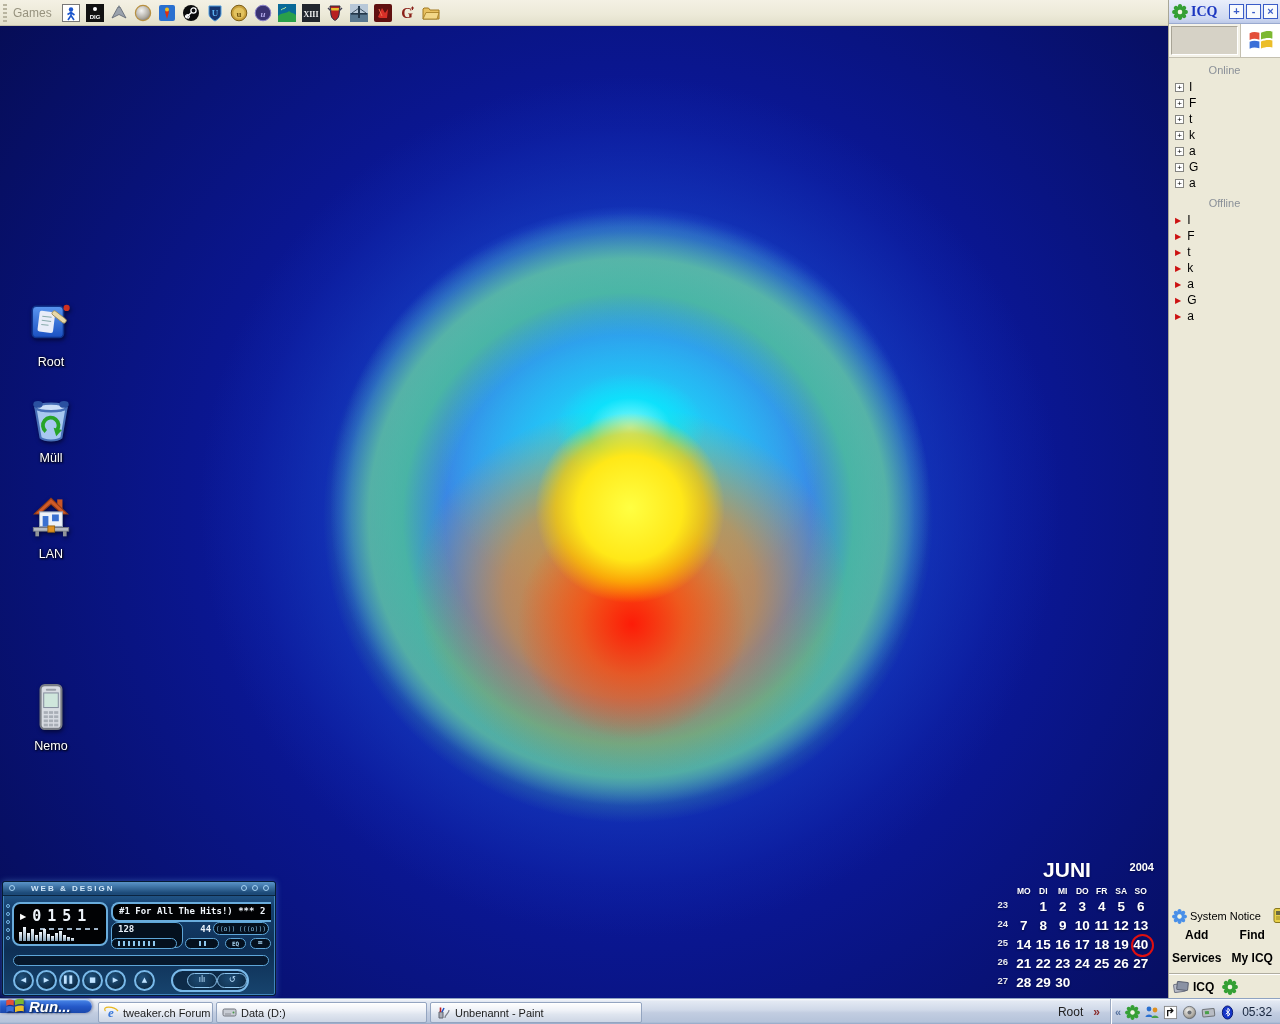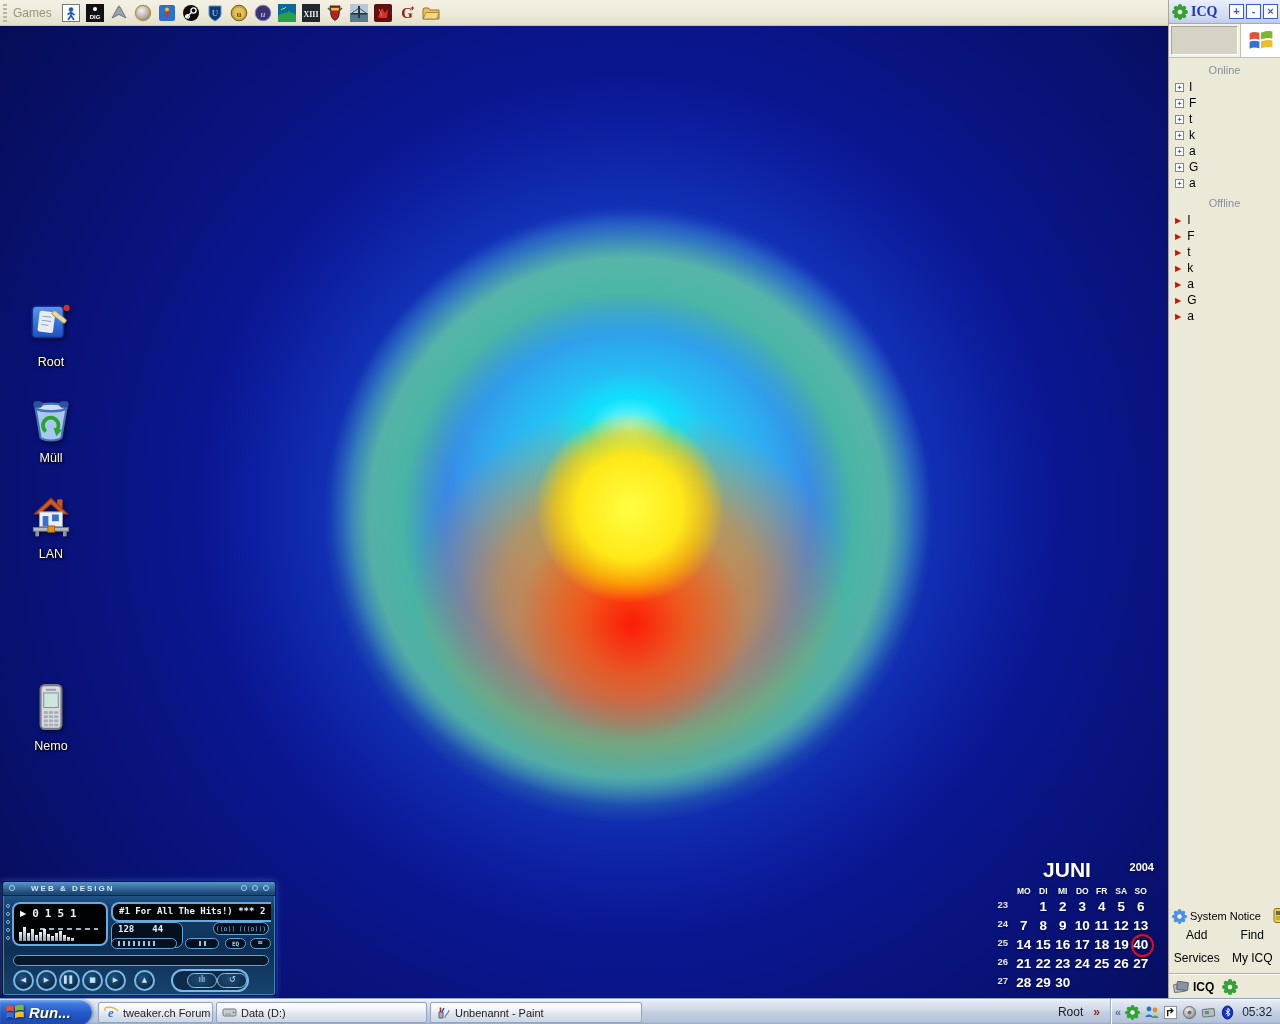--- a/index.html
+++ b/index.html
@@ -64,36 +64,36 @@
     border-bottom:1px solid #0a2440; border-radius:3px 3px 0 0; }
   .amp-title .t { position:absolute; left:28px; top:2px; font-size:8px; font-weight:bold;
     letter-spacing:2px; color:#cfe6f8; font-family:"Liberation Sans",sans-serif; }
   .ring { position:absolute; width:6px; height:6px; border:1.5px solid #a6d2f2; border-radius:50%; top:3px; }
   .r0{left:6px}.r1{right:28px}.r2{right:17px}.r3{right:6px}
   .dotcol span { position:absolute; left:3px; width:4px; height:4px; border:1px solid #79b9e9; border-radius:50%; }
   .lcd { position:absolute; background:#010204; border:2px solid #69acdc; border-radius:8px; color:#eef4fa; }
   .lcd-time { left:9px; top:20px; width:96px; height:44px; }
   .lcd-time .row1 { display:flex; align-items:center; padding:3px 6px 0 6px; }
   .playind { font-size:8px; color:#fff; margin-right:6px; font-family:"DejaVu Sans",sans-serif; }
-  .digits { font-size:11px; font-weight:bold; letter-spacing:6px; }
+  .digits { font-size:15px; font-weight:bold; letter-spacing:6px; }
   .dash1 { position:absolute; left:26px; top:24px; width:58px; height:2px;
     background:repeating-linear-gradient(90deg,#9fb4c8 0 5px,transparent 5px 9px); }
   .spec { position:absolute; left:5px; bottom:3px; height:16px; display:flex; align-items:flex-end; }
   .spec i { width:3px; margin-right:1px; background:linear-gradient(180deg,#f4f8fc,#8aa4ba); }
   .spec i:nth-child(1){height:9px}.spec i:nth-child(2){height:14px}.spec i:nth-child(3){height:8px}
   .spec i:nth-child(4){height:12px}.spec i:nth-child(5){height:6px}.spec i:nth-child(6){height:9px}
   .spec i:nth-child(7){height:12px}.spec i:nth-child(8){height:7px}.spec i:nth-child(9){height:5px}
   .spec i:nth-child(10){height:8px}.spec i:nth-child(11){height:10px}.spec i:nth-child(12){height:6px}
   .spec i:nth-child(13){height:4px}.spec i:nth-child(14){height:3px}
   .lcd-track { left:108px; top:20px; width:160px; height:20px; line-height:12px;
     font-size:9px; font-weight:bold; white-space:nowrap; overflow:hidden; padding:1px 6px 0 6px;
     border-radius:8px 0 0 8px; border-right:none; }
   .pill { position:absolute; background:#04101e; border:1px solid #5ea6d8; border-radius:7px; }
   .p-info { left:108px; top:40px; width:72px; height:26px; color:#e8f0f8; font-size:9px;
-    font-weight:bold; display:flex; }
+    font-weight:bold; display:flex;gap:48px; }
   .p-info b { padding:1px 0 0 6px; font-weight:bold; } .p-info b+b { padding-left:18px; }
   .p-lamp { left:210px; top:40px; width:56px; height:13px; color:#7fb6da; font-size:6.5px;
     display:flex; align-items:center; justify-content:space-around; }
   .p-vol { left:108px; top:56px; width:66px; height:11px; }
   .p-vol i, .p-bal i { position:absolute; left:6px; top:2px; height:5px; width:38px;
     background:repeating-linear-gradient(90deg,#8ec6ec 0 2px,transparent 2px 5px); }
   .p-bal { left:182px; top:56px; width:34px; height:11px; } .p-bal i { width:8px; left:13px; }
   .p-eq { left:222px; top:56px; width:21px; height:11px; color:#a7d4f2; font-size:6px;
     text-align:center; line-height:9px; font-weight:bold; }
   .p-pl { left:247px; top:56px; width:21px; height:11px; color:#a7d4f2; font-size:8px;
@@ -135,32 +135,32 @@
     font-size:8px; line-height:7px; text-align:center; margin-right:5px; flex:none; }
   .offarrow { color:#cc1111; font-size:8px; margin-right:6px; flex:none;
     font-family:"DejaVu Sans",sans-serif; }
   .cname { font-size:12px; }
   .icq-bottom { position:absolute; left:0; right:0; bottom:0; }
   .sysrow { height:24px; display:flex; align-items:center; padding-left:3px; position:relative; overflow:hidden; }
   .sysrow .fl { width:15px; height:15px; margin-right:3px; }
   .sysrow .txt { font-size:11px; }
   .sysrow .phone { position:absolute; right:-3px; top:4px; }
   .btnrow { height:23px; display:flex; }
-  .btnrow .bb { flex:1; text-align:center; font-weight:normal; font-size:12px; cursor:pointer; }
+  .btnrow .bb { flex:1; text-align:center; font-weight:bold; font-size:12px; cursor:pointer; }
   .icq-status { height:24px; border-top:1px solid #fff; box-shadow:0 -1px 0 #b0ada0;
     display:flex; align-items:center; padding-left:4px; }
   .icq-status .bicon { width:17px; height:15px; margin-right:3px; }
   .icq-status .blabel { font-weight:bold; font-size:12px; margin-right:8px; }
   .icq-status .fl { width:16px; height:16px; }
 
   
   .tbar { position:absolute; left:0; top:998px; width:1280px; height:26px;
     background:linear-gradient(180deg,#fdfdfe 0,#e3e9f3 8%,#cfd8e8 45%,#c2cde1 55%,#b5c3da 92%,#93a7c6 100%);
     border-top:1px solid #8fa3c2; }
-  .start { position:absolute; left:0; top:0; width:92px; height:26px;
+  .start { position:absolute; left:0; top:0; width:92px; height:14px;
     background:linear-gradient(180deg,#7fb1f4 0,#3f7ae0 18%,#2458c8 55%,#1b48ac 100%);
     border-radius:0 13px 13px 0; box-shadow:inset 0 1px 1px rgba(255,255,255,.6), 1px 0 3px rgba(0,0,40,.4);
     display:flex; align-items:center; padding-left:5px; cursor:pointer; }
   .start svg { width:20px; height:18px; filter:drop-shadow(1px 1px 1px rgba(0,0,30,.6)); }
   .start .slabel { color:#fff; font-size:15px; font-weight:bold; font-style:italic;
     margin-left:4px; text-shadow:1px 1px 2px #123; }
   .task { position:absolute; top:3px; height:21px; border:1px solid #93a4c0; border-radius:2px;
     background:linear-gradient(180deg,#fefefe 0,#eef1f7 40%,#dfe5ef 60%,#cdd6e5 100%);
     box-shadow:inset 0 1px 0 #fff; display:flex; align-items:center; padding:0 5px;
     font-size:11px; color:#1c1c1c; white-space:nowrap; overflow:hidden; cursor:pointer; }

